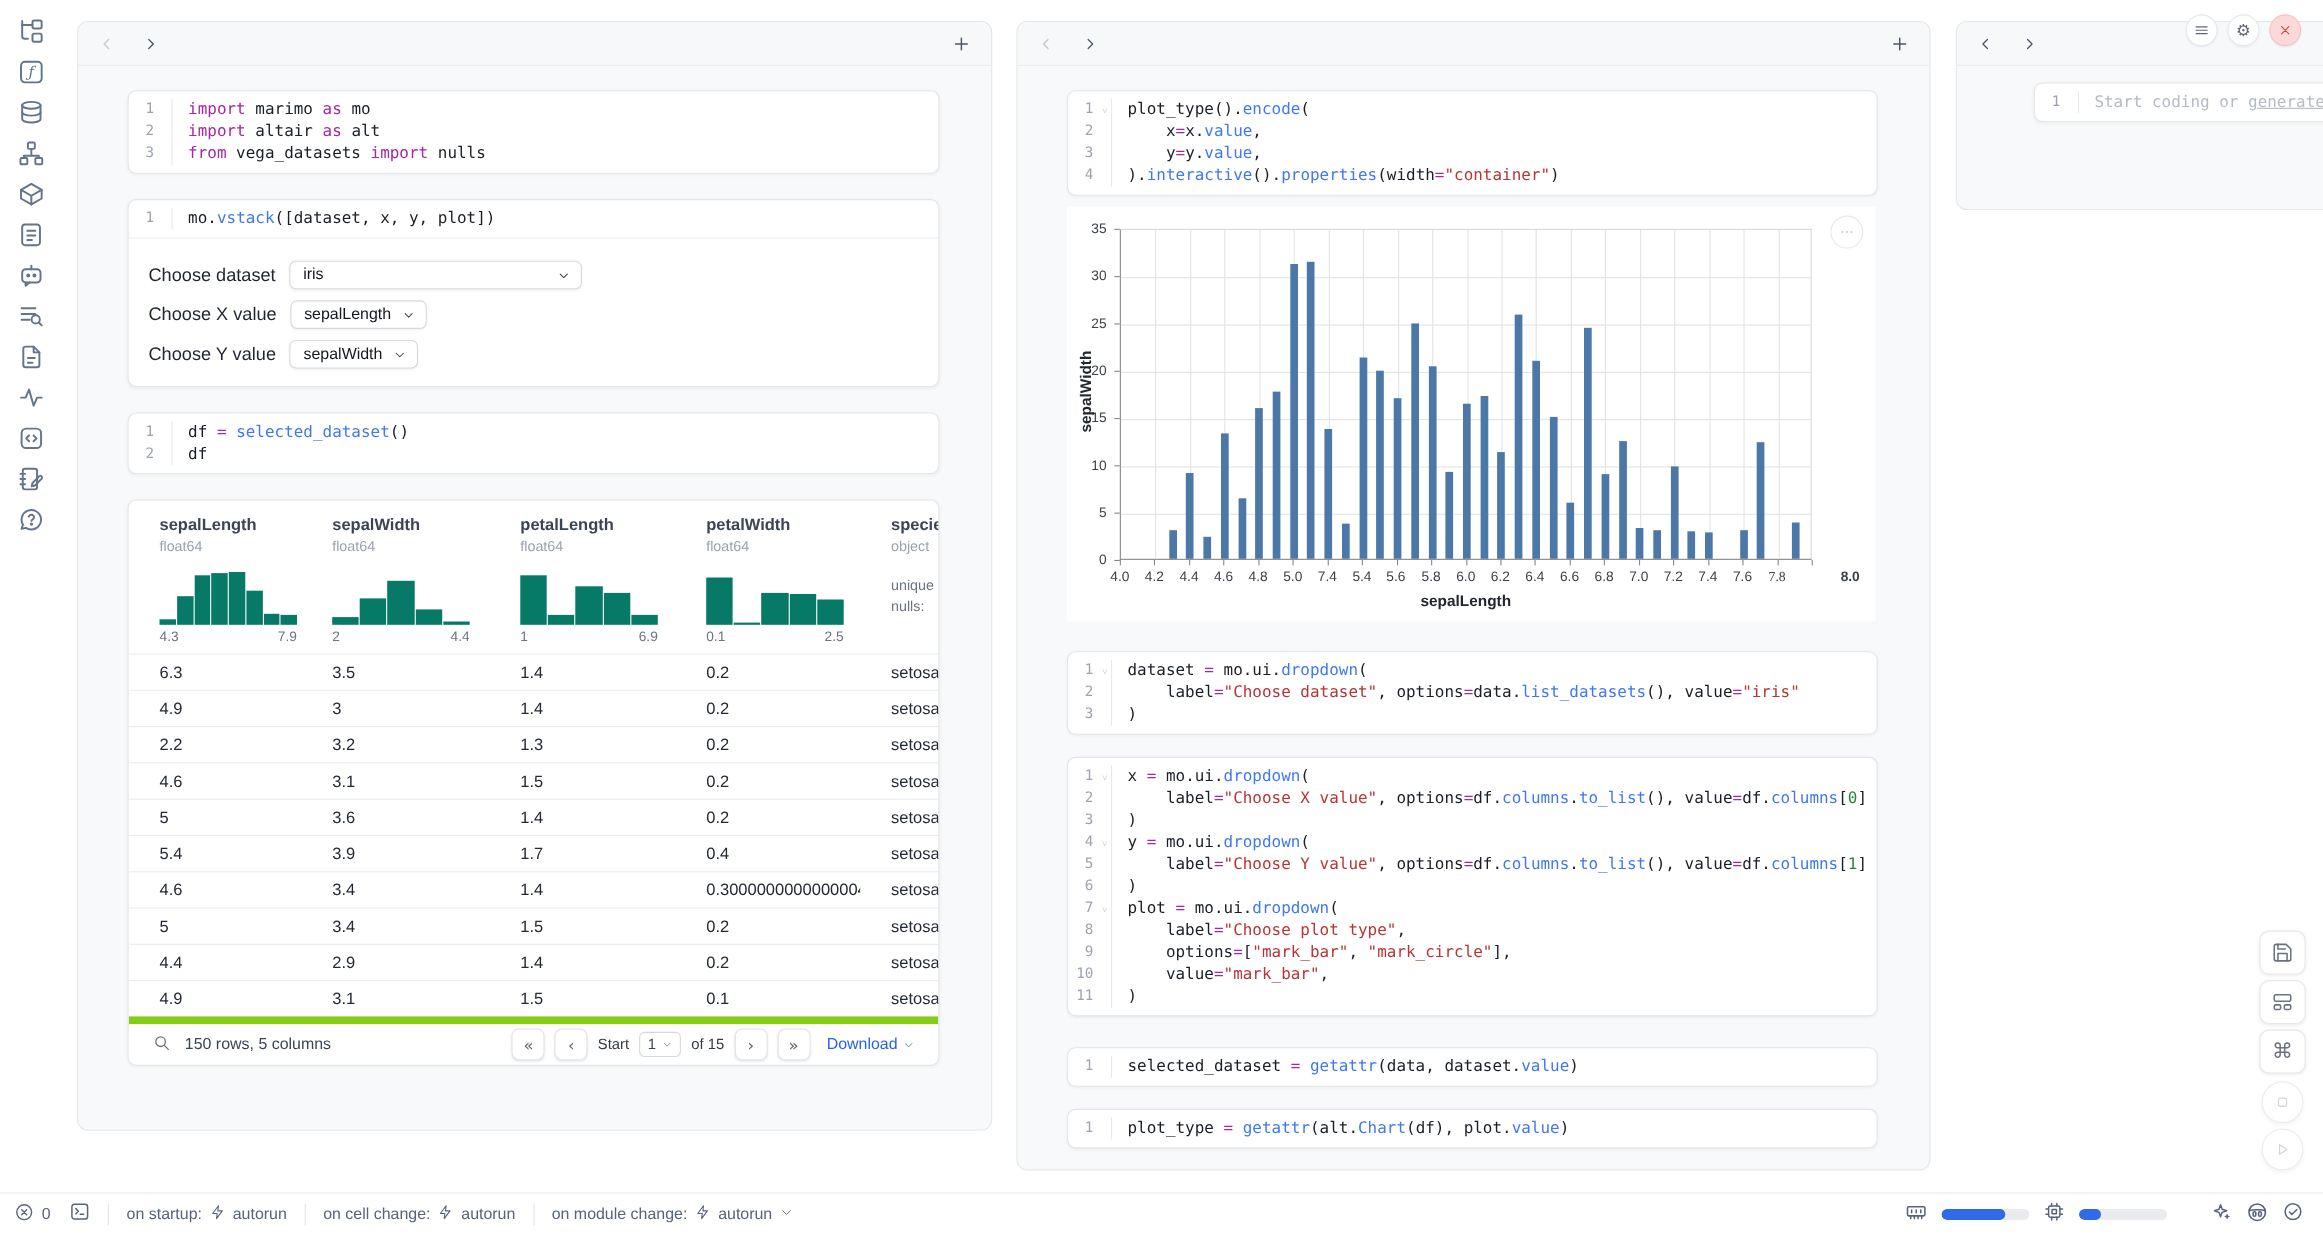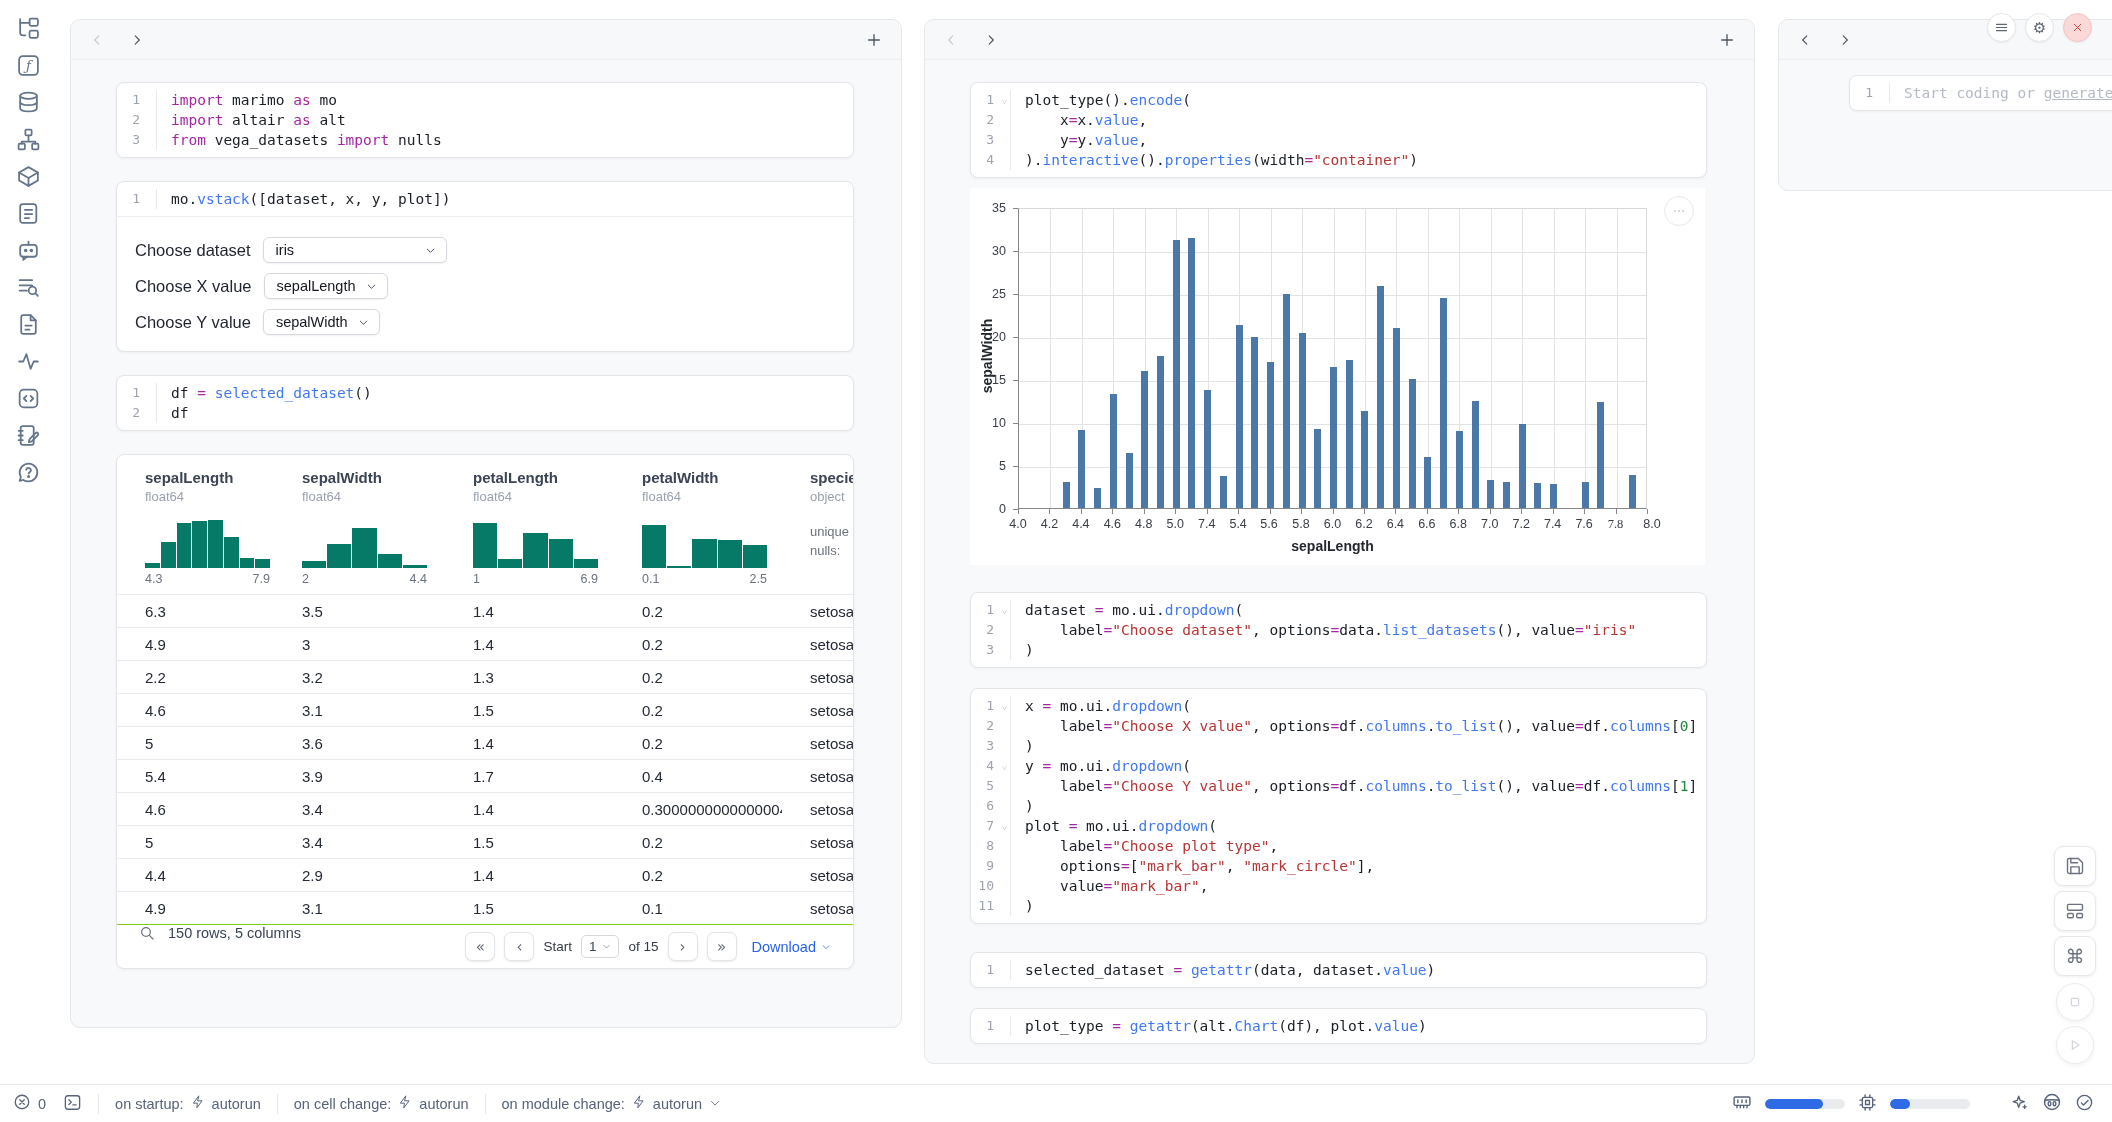--- a/index.html
+++ b/index.html
@@ -35,41 +35,41 @@
   .lc{padding-left:14px;white-space:pre;color:#1a1f27;}
   .tk{color:#a626a4;} .tf{color:#4078f2;} .ts{color:#b83535;} .tn{color:#22863a;} .to{color:#a626a4;} .tp{color:#1a1f27;}
   .ph{color:#b4bac6;} .ph-link{text-decoration:underline;}
   #panel-right .cell{width:380px;margin-bottom:0;}
 
   
   .cell-output{border-top:1px solid #eceef1;padding:15px 18px 11px;}
   .ctl-row{display:flex;align-items:center;height:36px;}
   .ctl-label{font-size:16.5px;color:#1f2430;margin-right:12px;}
   .select{display:inline-flex;align-items:center;gap:10px;border:1px solid #d5d9df;border-radius:6px;background:#fff;box-shadow:0 1px 2px rgba(0,0,0,.06);padding:4px 10px 4px 12px;font-size:14.5px;color:#14181f;cursor:pointer;}
-  .select.wide{width:184px;justify-content:space-between;gap:38px;}
+  .select.wide{width:266px;justify-content:space-between;gap:38px;}
   .chev svg{stroke:#394150;fill:none;stroke-width:2;stroke-linecap:round;stroke-linejoin:round;display:block;}
 
   
   .table-card{background:#fff;border:1px solid #e3e5e9;border-radius:8px;box-shadow:0 1px 3px rgba(20,30,60,.05);overflow:hidden;}
   .t-head{display:flex;padding:14px 0 8px;}
   .tcol{flex:0 0 auto;padding-left:28px;}
   .tcol:nth-child(1),.tcell:nth-child(1){width:157px;}
   .tcol:nth-child(2),.tcell:nth-child(2){width:171px;}
   .tcol:nth-child(3),.tcell:nth-child(3){width:169px;}
   .tcol:nth-child(4),.tcell:nth-child(4){width:168px;}
   .tcol:nth-child(5),.tcell:nth-child(5){width:180px;}
   .cname{font-size:15px;font-weight:bold;color:#3b4454;white-space:nowrap;}
   .ctype{font-size:13px;color:#9aa2af;margin-top:3px;}
   .hist{display:flex;align-items:flex-end;gap:1px;height:52px;width:125px;margin-top:12px;}
   .hbar{flex:1;background:#067a66;}
   .hax{display:flex;justify-content:space-between;width:125px;font-size:12.5px;color:#6b7280;margin-top:4px;}
   .cmeta{font-size:13px;color:#6b7280;margin-top:18px;line-height:19px;white-space:nowrap;}
   .trow{display:flex;border-top:1px solid #e9ebee;height:33px;align-items:center;}
   .tcell{flex:0 0 auto;padding-left:28px;font-size:15px;color:#242a35;white-space:nowrap;overflow:hidden;}
-  .t-foot{display:flex;border-top:1px solid #84cc16;height:44px;padding:0 22px;gap:13px;font-size:14.5px;color:#3b4454;}
+  .t-foot{display:flex;align-items:center;border-top:7px solid #84cc16;height:44px;padding:0 22px;gap:13px;font-size:14.5px;color:#3b4454;}
   .t-foot svg{stroke:#6b7280;fill:none;stroke-width:1.8;stroke-linecap:round;}
   .pager{margin-left:auto;display:flex;align-items:center;gap:9px;}
   .pg-btn{width:30px;height:29px;border:1px solid #e2e4e8;border-radius:7px;background:#fff;box-shadow:0 1px 2px rgba(0,0,0,.08);color:#5f6672;font-size:15px;display:flex;align-items:center;justify-content:center;cursor:pointer;font-family:"DejaVu Sans",sans-serif;}
   .pg-label{font-size:13.5px;color:#333a46;}
   .pg-select{display:inline-flex;align-items:center;gap:6px;border:1px solid #d5d9df;border-radius:5px;padding:3px 7px;font-size:13.5px;background:#fff;cursor:pointer;}
   .download{color:#2563eb;display:flex;align-items:center;gap:5px;margin-left:6px;cursor:pointer;}
   .download svg{stroke:#2563eb;}
 
   
   .chart{position:relative;width:735px;height:377px;background:#fff;margin-bottom:27px;}
@@ -634,21 +634,21 @@
             <div class="xtick" style="left: 471.75px;">7.0</div>
             <div class="xtm" style="left: 503.2px;"></div>
             <div class="xtick" style="left: 503.2px;">7.2</div>
             <div class="xtm" style="left: 534.65px;"></div>
             <div class="xtick" style="left: 534.65px;">7.4</div>
             <div class="xtm" style="left: 566.1px;"></div>
             <div class="xtick" style="left: 566.1px;">7.6</div>
             <div class="xtm" style="left: 597.55px;"></div>
             <div class="xtick" style="left: 597.55px; font-family: Liberation Serif, serif;">7.8</div>
             <div class="xtm" style="left: 629px;"></div>
-            <div class="xtick" style="left: 634px;">8.0</div>
+            <div class="xtick" style="left: 664px; font-weight: bold;">8.0</div>
           </div>
         <div class="ylab">sepalWidth</div>
         <div class="xlab">sepalLength</div>
         <button class="chart-menu">
             <svg width="14" height="14" viewBox="0 0 24 24">
               <circle cx="5" cy="12" r="1.6" fill="#c7cbd1" stroke="none"></circle>
               <circle cx="12" cy="12" r="1.6" fill="#c7cbd1" stroke="none"></circle>
               <circle cx="19" cy="12" r="1.6" fill="#c7cbd1" stroke="none"></circle>
             </svg>
           </button>

